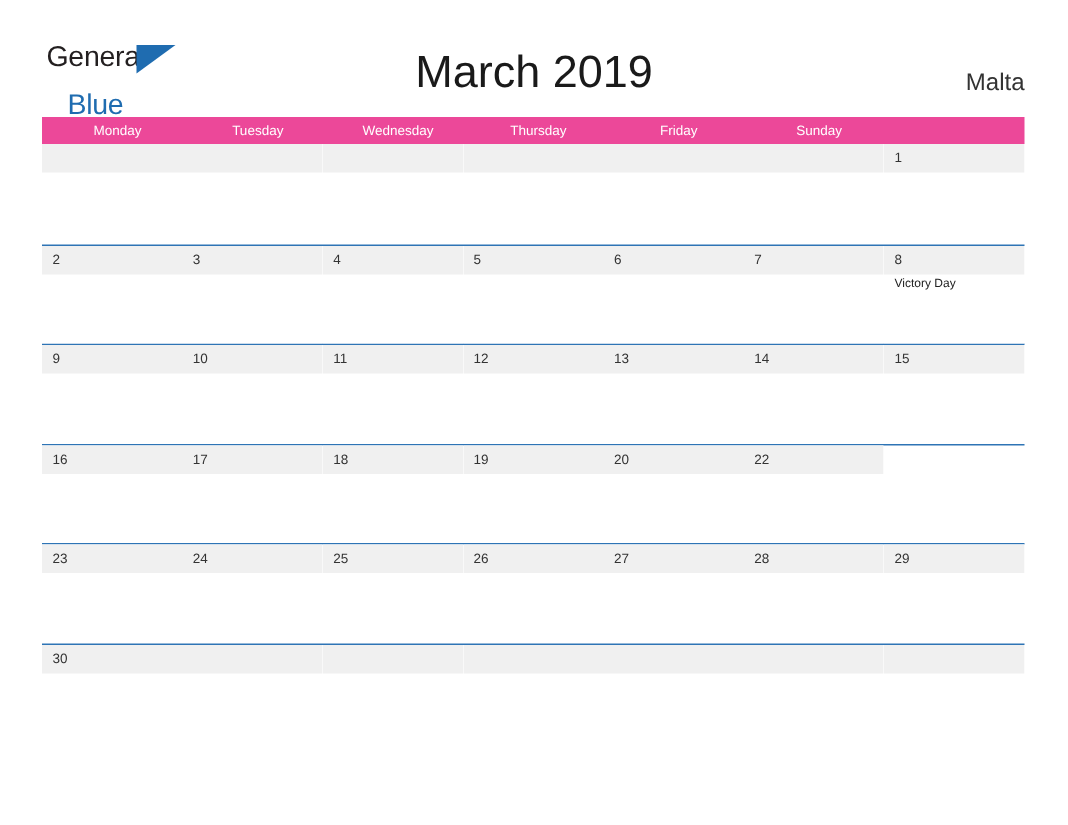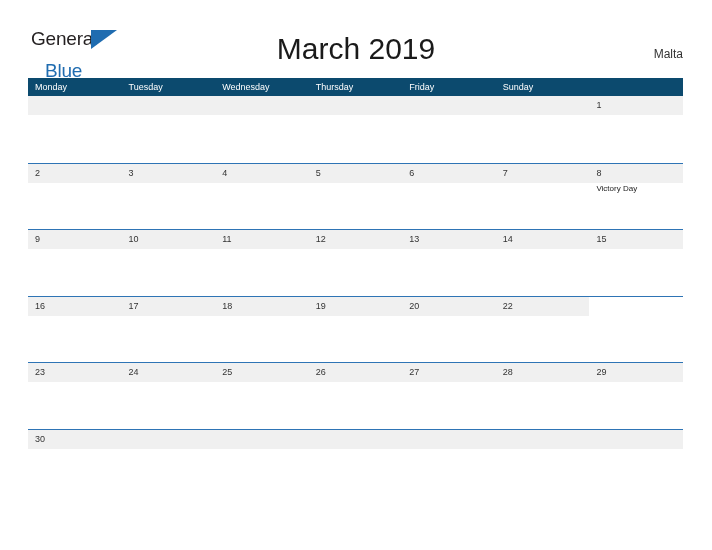--- a/index.html
+++ b/index.html
@@ -72,38 +72,39 @@
     font-size:30px;
     font-weight:400;
     color:#1a1a1a;
     letter-spacing:0px;
   }
 
   .country {
     position:absolute;
     right:29px;
     top:47px;
-    font-size:12px;
+    font-size:16px;
     color:#333333;
     text-align:right;
   }
 
   
   .calendar {
     position:absolute;
     left:28px;
     top:78px;
     width:655px;
   }
 
   .dow-row {
     display:flex;
     width:655px;
     height:18px;
-    background:#0c4a6e;
+    background:#ec4899;
+    text-align:center;
   }
   .dow-cell {
     width:93.57px;
     height:18px;
     color:#ffffff;
     font-size:9px;
     line-height:18px;
     padding-left:7px;
     white-space:nowrap;
     overflow:hidden;

